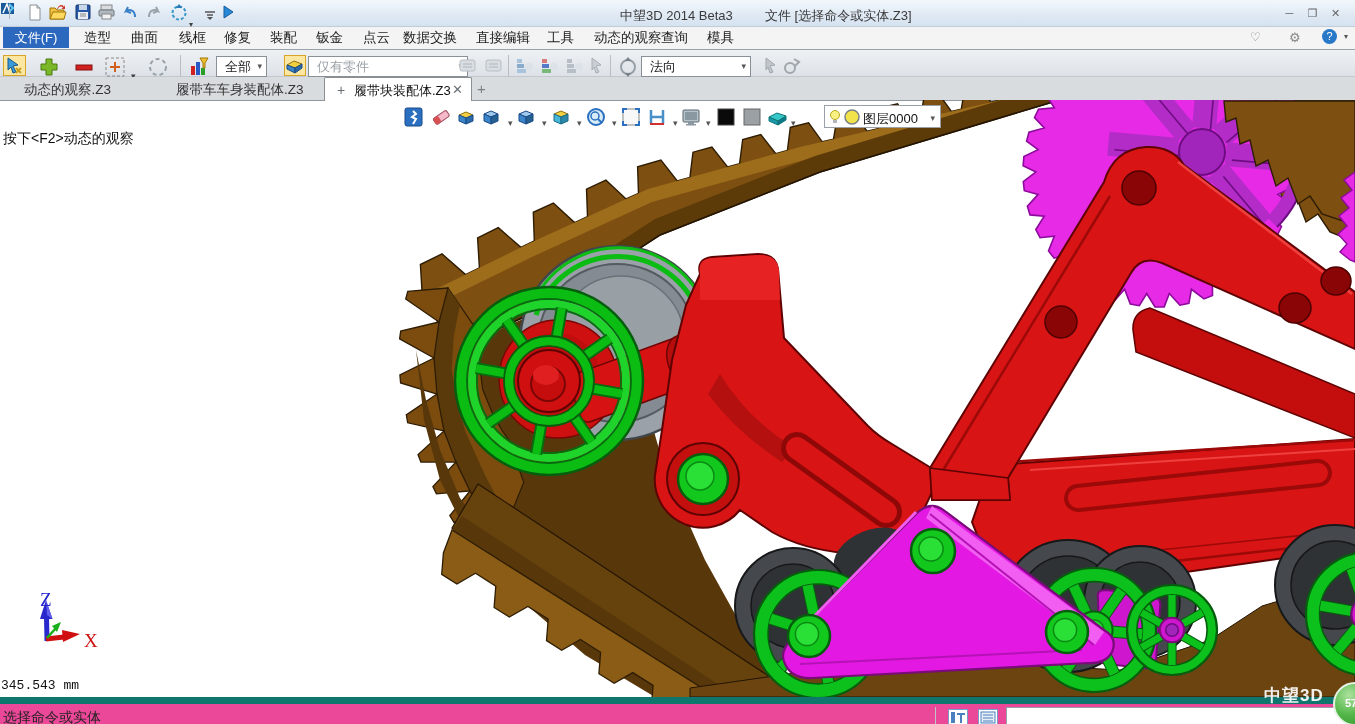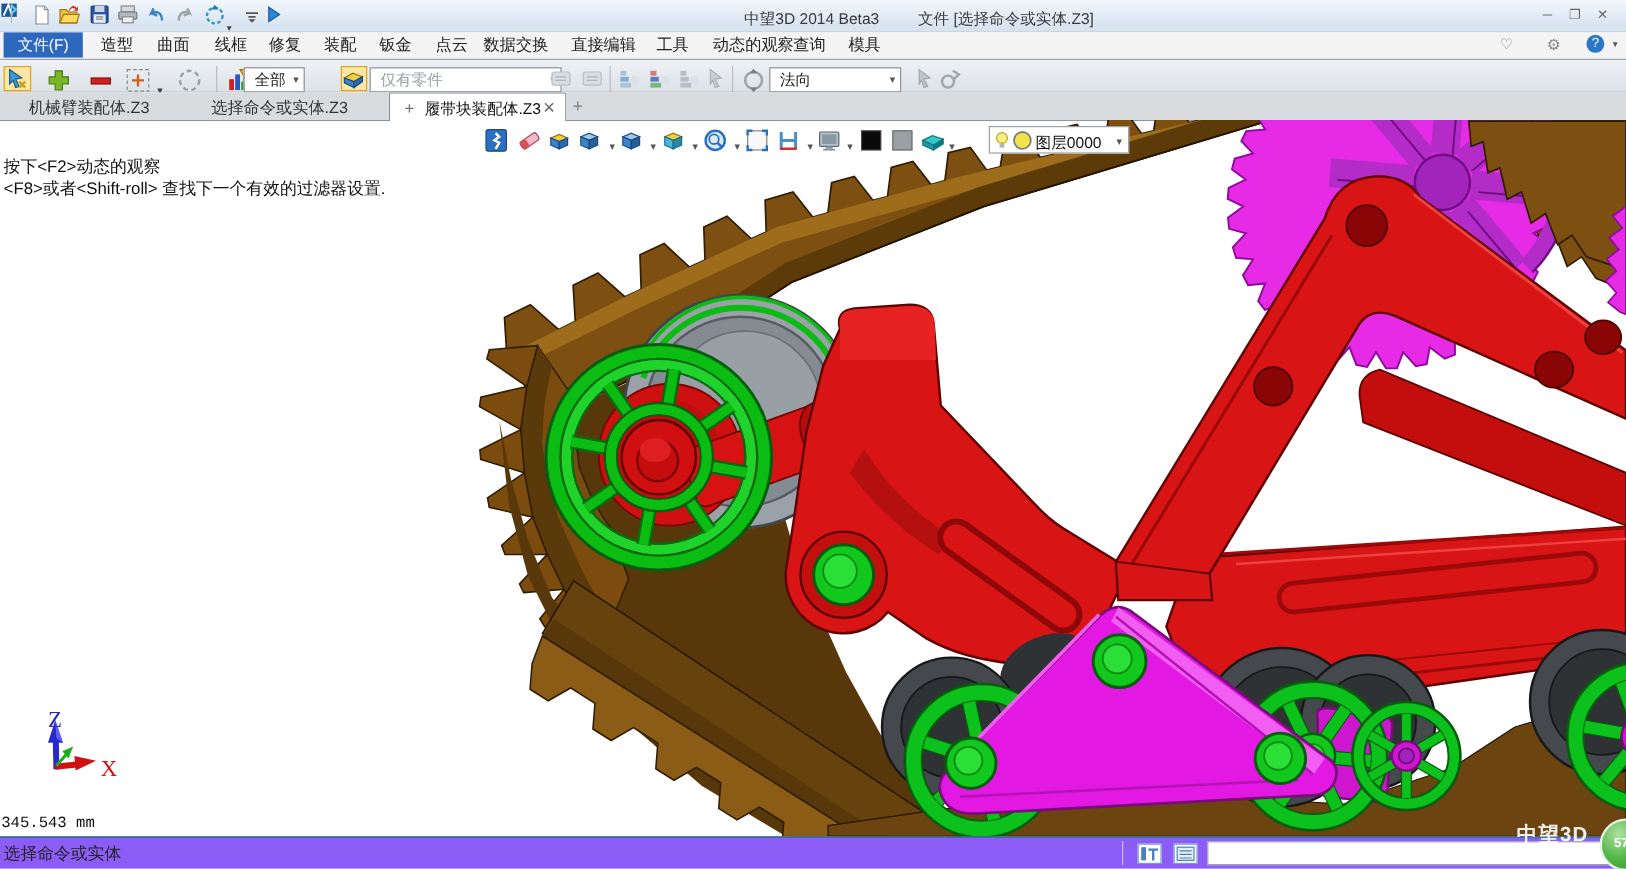--- a/index.html
+++ b/index.html
@@ -19,21 +19,21 @@
 .combo { position:absolute; top:56px; height:21px; background:#fff; border:1px solid #8a9097; font-size:13px; color:#222; line-height:19px; padding-left:8px; }
 .combo i { position:absolute; right:4px; top:0; font-style:normal; font-size:9px; color:#555; }
 #tabbar { position:absolute; left:0; top:77px; width:1355px; height:24px; background:#d9dcdf; border-bottom:1px solid #8f979e; }
 .tab { position:absolute; top:4px; font-size:13.5px; color:#333; }
 #activetab { position:absolute; left:324px; top:77px; width:148px; height:24px; background:#fff; border:1px solid #8a8f94; border-bottom:none; border-radius:2px 2px 0 0; }
 #canvas { position:absolute; left:0; top:101px; width:1355px; height:596px; background:#fff; }
 .hint { position:absolute; font-size:14px; color:#111; }
 .vi { position:absolute; top:107px; height:21px; }
 .da { font-size:9px; color:#555; position:relative; top:5px; }
 #layercombo { position:absolute; left:824px; top:105px; width:117px; height:23px; background:#fff; border:1px solid #9aa0a6; }
-#statusbar { position:absolute; left:0; top:697px; width:1355px; height:27px; background:#8b5cf6; border-top:1px solid #0f766e; }
+#statusbar { position:absolute; left:0; top:697px; width:1355px; height:27px; background:#ec4899; border-top:7px solid #0f766e; }
 #stattext { position:absolute; left:3px; top:5px; font-size:14px; color:#222; }
 .sico { position:absolute; top:5px; width:20px; height:17px; background:#fff; border:1px solid #7a9cc8; }
 #statinput { position:absolute; left:1006px; top:3px; width:349px; height:20px; background:#fff; border:1px solid #9aa0a6; }
 #mmtext { position:absolute; left:1px; top:678px; font-size:13px; font-family:"Liberation Mono",monospace; color:#111; }
 #watermark { position:absolute; left:1264px; top:684px; font-size:17px; font-weight:bold; color:rgba(255,255,255,0.92); z-index:9; letter-spacing:1px; }
 #greenball { position:absolute; left:1333px; top:682px; width:44px; height:44px; border-radius:50%;
   background:radial-gradient(circle at 35% 28%, #abe29e, #55b74a 50%, #2f9427); border:2px solid #e6f2e4; z-index:10;
   color:#fff; font-size:11px; font-weight:bold; }
 </style></head>
 <body>
@@ -133,21 +133,21 @@
 <div class="tb" style="left:146px;top:56px"><svg width="24" height="22">
         <circle cx="12" cy="11" r="8" fill="none" stroke="#98a0a8" stroke-width="2" stroke-dasharray="4 3"></circle>
       </svg></div>
 <div style="position:absolute;left:180px;top:55px;width:1px;height:22px;background:#b8bec4"></div>
 <div class="tb" style="left:188px;top:56px"><svg width="22" height="22">
         <rect x="3" y="10" width="4" height="9" fill="#d02020"></rect>
         <rect x="8" y="6" width="4" height="13" fill="#2858c8"></rect>
         <rect x="13" y="12" width="4" height="7" fill="#28a028"></rect>
         <path d="M 12,2 l 8,0 -3,5 0,5 -2,0 0,-5 Z" fill="#f0c030" stroke="#a07808"></path>
       </svg></div>
-<div class="combo" style="left:203px;width:51px"><span>全部</span><i>▾</i></div>
+<div class="combo" style="left:216px;width:51px"><span>全部</span><i>▾</i></div>
 <div style="position:absolute;left:284px;top:55px;width:22px;height:21px;background:#fce7a2;border:1px solid #d8a528"><svg width="20" height="19">
         <path d="M 2,9 L 9,5 L 17,8 L 10,12 Z" fill="#f0d040" stroke="#907010"></path>
         <path d="M 2,9 L 10,12 L 10,17 L 2,13 Z" fill="#3a84c8" stroke="#1a4a88"></path>
         <path d="M 17,8 L 10,12 L 10,17 L 17,12 Z" fill="#2a6aa8" stroke="#1a4a88"></path>
       </svg></div>
 <div class="combo" style="left:308px;width:160px;color:#9aa0a6"><span>仅有零件</span><i style="color:#9aa0a6">▾</i></div>
 <div class="tb" style="left:458px;top:56px"><svg width="20" height="20">
         <rect x="2" y="4" width="15" height="11" rx="2" fill="#d8dde2" stroke="#b8bec4"></rect>
         <line x1="5" y1="8" x2="14" y2="8" stroke="#b0b6bc"></line>
         <line x1="5" y1="11" x2="14" y2="11" stroke="#b0b6bc"></line>
@@ -186,32 +186,31 @@
       </svg></div>
 <div class="combo" style="left:641px;width:110px"><span>法向</span><i>▾</i></div>
 <div class="tb" style="left:762px;top:56px"><svg width="18" height="20">
         <path d="M 4,2 L 13,9 L 8,10 L 11,16 L 8,17 L 6,11 L 4,14 Z" fill="#c0c6cc" stroke="#a0a6ac"></path>
       </svg></div>
 <div class="tb" style="left:782px;top:56px"><svg width="20" height="20">
         <circle cx="8" cy="12" r="5" fill="none" stroke="#a0a6ac" stroke-width="2"></circle>
         <path d="M 12,3 l 5,3 -4,4" stroke="#a0a6ac" stroke-width="2" fill="none"></path>
       </svg></div>
   <div id="tabbar">
-    <span class="tab" style="left:24px">机械臂装配体.Z3</span>
-    <span class="tab" style="left:176px">选择命令或实体.Z3</span>
+    <span class="tab" style="left:24px">动态的观察.Z3</span>
+    <span class="tab" style="left:176px">履带车车身装配体.Z3</span>
     <span style="position:absolute;left:477px;top:3px;font-size:15px;color:#7a8086">+</span>
   </div>
   <div id="activetab">
     <span style="position:absolute;left:12px;top:4px;font-size:14px;color:#6a7076">+</span>
     <span style="position:absolute;left:29px;top:4px;font-size:13px;color:#111">履带块装配体.Z3</span>
     <span style="position:absolute;left:127px;top:4px;font-size:13px;color:#6a7076">✕</span>
   </div>
   <div id="canvas">
     <div class="hint" style="left:3px;top:29px">按下&lt;F2&gt;动态的观察</div>
-    <div class="hint" style="left:3px;top:48px">&lt;F8&gt;或者&lt;Shift-roll&gt; 查找下一个有效的过滤器设置.</div>
   </div>
   <svg id="model" width="1355" height="597" viewBox="0 100 1355 597" style="position:absolute;left:0;top:100px;">
 <defs>
         <clipPath id="cpwheel">
           <rect x="1056" y="100" width="262" height="160"></rect>
         </clipPath>
       </defs>
 <path d="M 426.0,294.0 L 422.3,295.8 L 420.4,264.5 L 442.0,253.9 L 465.6,274.6 L 479.4,267.8 L 477.6,237.8 L 498.3,227.6 L 520.9,247.4 L 534.3,241.0 L 533.3,212.3 L 553.4,203.0 L 574.6,222.6 L 587.5,216.7 L 586.5,189.1 L 605.9,180.2 L 626.1,199.0 L 638.5,193.3 L 637.6,166.8 L 660.9,160.0 L 677.3,180.9 L 689.9,177.4 L 693.0,152.2 L 711.9,147.0 L 727.6,167.0 L 739.6,163.7 L 742.7,139.5 L 760.8,134.5 L 775.8,153.7 L 787.4,150.5 L 790.3,127.3 L 808.6,122.8 L 822.3,141.8 L 833.5,139.1 L 837.2,117.0 L 854.0,113.0 L 867.1,131.2 L 877.9,128.7 L 881.4,107.5 L 897.5,103.7 L 910.1,121.1 L 920.5,118.7 L 923.8,98.3 L 939.3,94.7 L 951.4,111.4 L 961.3,109.1 L 964.5,89.6 L 979.3,86.1 L 990.9,102.1 L 1000.4,99.9 L 1003.8,81.2 L 1018.0,78.0 L 1029.0,93.6 L 1038.1,91.5 L 1041.3,73.6 L 1055.0,70.6 L 1065.5,85.5 L 1090.0,80.0 L 1120.0,84.0 L 1056.0,101.0 L 820.0,172.0 L 660.0,235.0 L 560.0,300.0 L 450.0,352.0 Z" fill="#7d4f10" stroke="#2e1d04" stroke-width="1.4"></path>
 <path d="M 426.0,294.0 L 530.0,243.0 L 648.0,189.0 L 800.0,147.0 L 1000.0,100.0 L 1090.0,80.0 L 1094.0,93.0 L 1004.0,113.0 L 804.0,160.0 L 652.0,202.0 L 534.0,256.0 L 430.0,307.0 Z" fill="#9d6d1c"></path>
 <path d="M 450.0,352.0 L 560.0,300.0 L 660.0,235.0 L 820.0,172.0 L 1056.0,101.0 L 1120.0,84.0 L 1115.0,68.0 L 1051.0,85.0 L 815.0,156.0 L 655.0,219.0 L 555.0,284.0 L 445.0,336.0 Z" fill="#5d3b09"></path>

